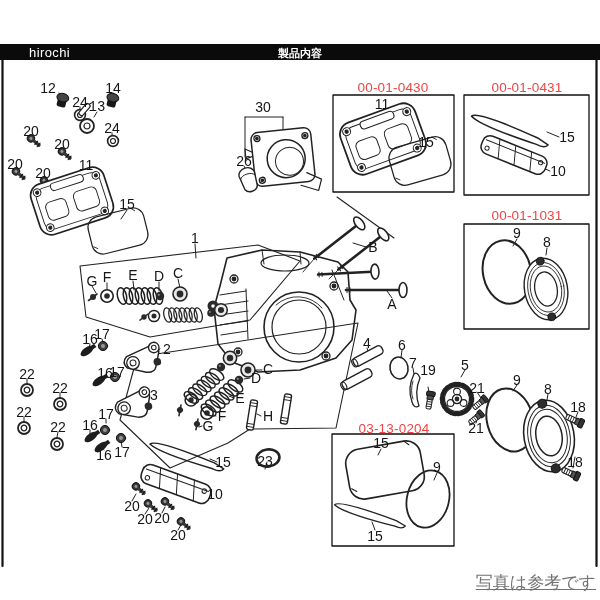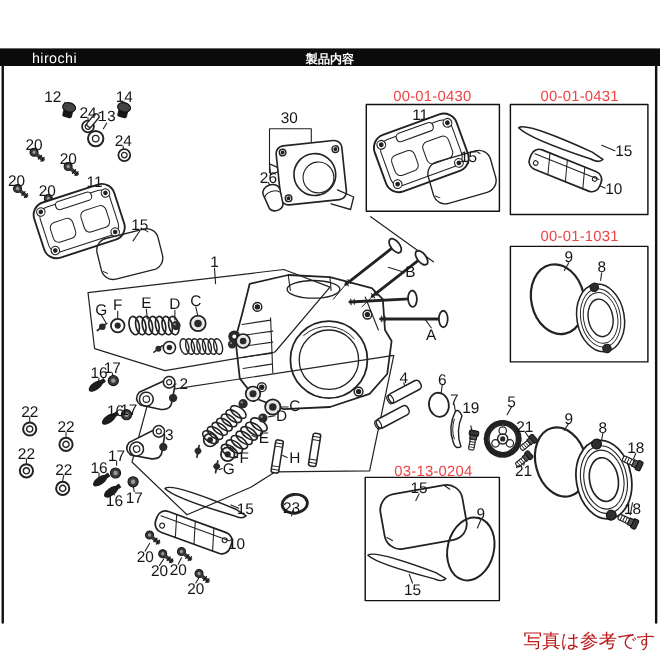--- a/index.html
+++ b/index.html
@@ -4,21 +4,21 @@
 <style>
   html,body{margin:0;padding:0;background:#fff;}
   .page{position:relative;width:600px;height:600px;background:#fff;overflow:hidden;
         font-family:"Liberation Sans",sans-serif;color:#111;}
   .topbar{position:absolute;left:0;top:44px;width:600px;height:16px;background:#0b0b0b;}
   .brand{position:absolute;left:29px;top:1px;font-size:13px;color:#fff;letter-spacing:.4px;}
   .btitle{position:absolute;left:50%;top:2px;transform:translateX(-50%);font-size:11px;font-weight:bold;color:#fff;}
   svg{position:absolute;left:0;top:0;}
   .lbl{position:absolute;transform:translate(-50%,-50%);font-size:14px;line-height:1;color:#151515;white-space:nowrap;}
   .code{position:absolute;transform:translate(-50%,-50%);font-size:13.5px;letter-spacing:.2px;color:#ef4444;white-space:nowrap;}
-  .footnote{position:absolute;right:4px;bottom:6px;font-size:17px;color:#b91c1c;}
+  .footnote{position:absolute;right:4px;bottom:6px;font-size:17px;color:#737373;text-decoration:underline;}
 </style>
 </head>
 <body>
 
 <div class="page">
 
   <div class="topbar">
     <span class="brand">hirochi</span>
     <span class="btitle">製品内容</span>
   </div>

